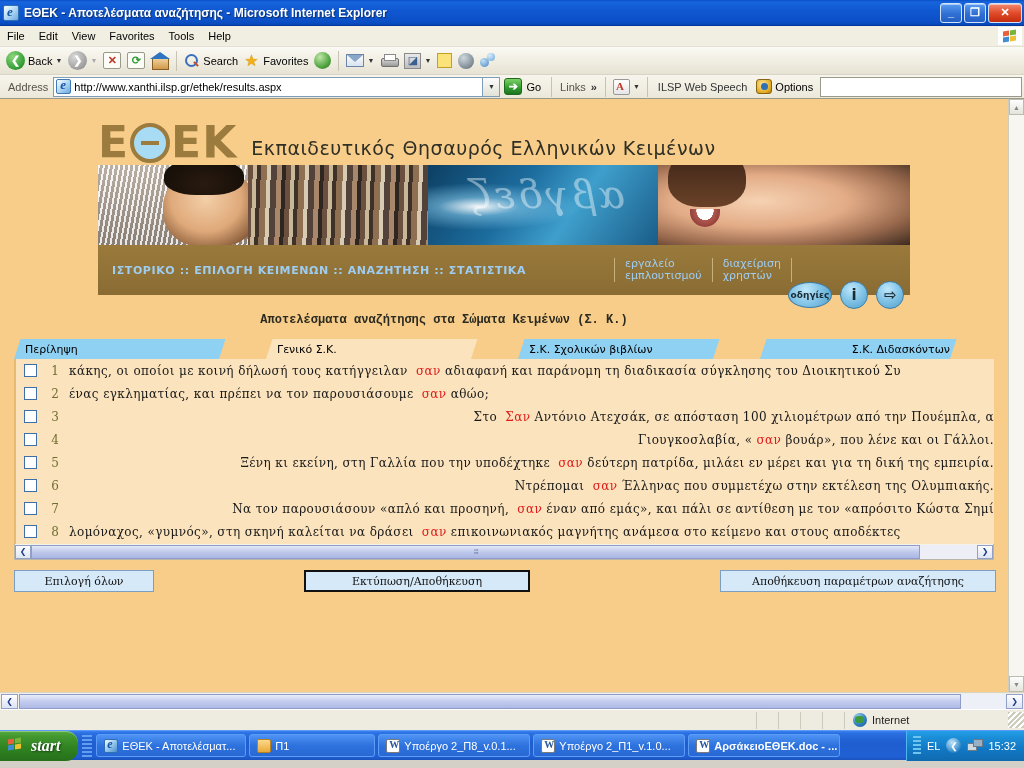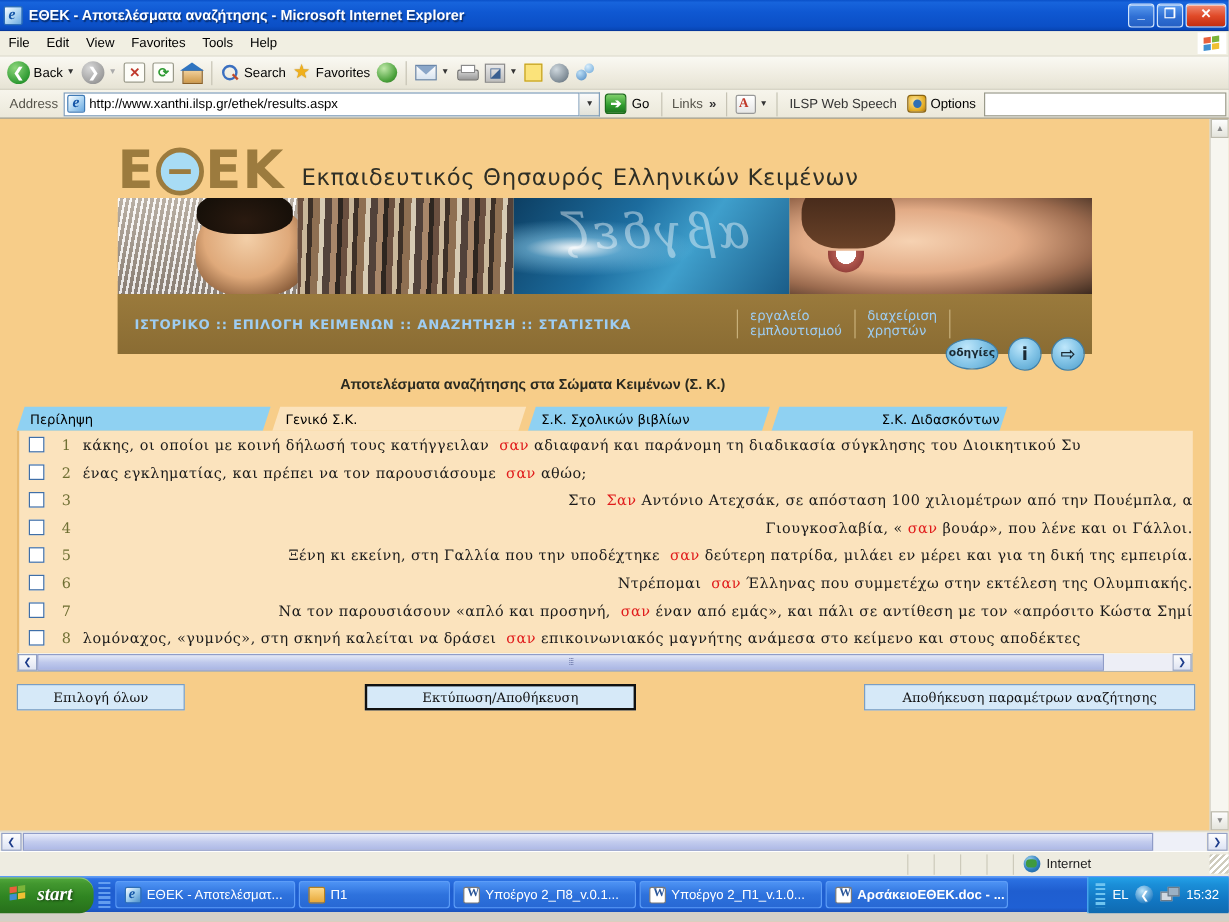--- a/index.html
+++ b/index.html
@@ -311,26 +311,26 @@
     color: #1a2a33; display:flex; align-items:center; justify-content:center;
     font-family: "DejaVu Sans", sans-serif;
   }
   .rbtn.oval { width: 44px; height: 26px; border-radius: 50%; font-size: 9px; font-weight: bold; }
   .rbtn.round { width: 28px; height: 28px; border-radius: 50%; font-size: 15px; font-weight: bold; }
   .rbtn .exitg { font-size: 15px; line-height: 1; }
 
   
   .results-title {
     text-align: center; margin: 18px 0 0 0; padding-right: 120px;
-    font-family: Liberation Sans, sans-serif;
+    font-family: Liberation Mono, monospace;
     font-size: 12px; font-weight: bold; color: #2a2a20;
   }
 
   
-  .tabs { margin: 12px 0 0 14px; display: flex; height: 20px; position: relative; }
+  .tabs { margin: 12px 0 0 14px; display: flex; height: 20px; position: relative; gap: 39px; }
   .tab {
     height: 20px; position: relative; display: flex; align-items: center;
     padding: 0 0 0 7px;
     font-family: "DejaVu Sans", sans-serif;
     font-size: 11px; color: #000;
     margin-right: 8px;
   }
   .tab .skew {
     position: absolute; left: 0; top: 0; right: 0; bottom: 0;
     transform: skewX(-18deg); transform-origin: bottom left;

